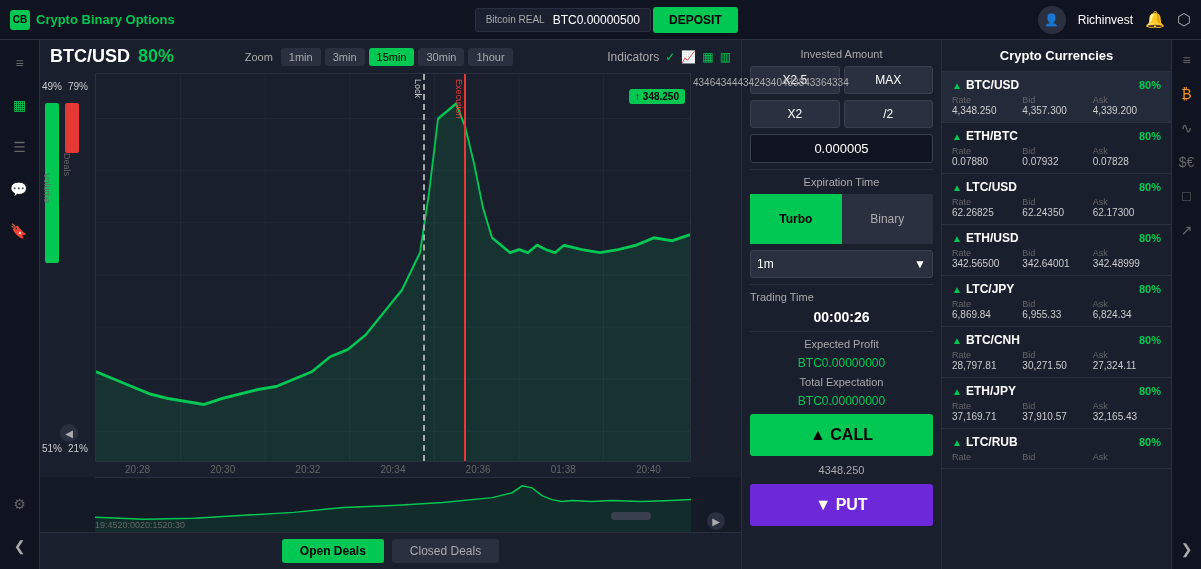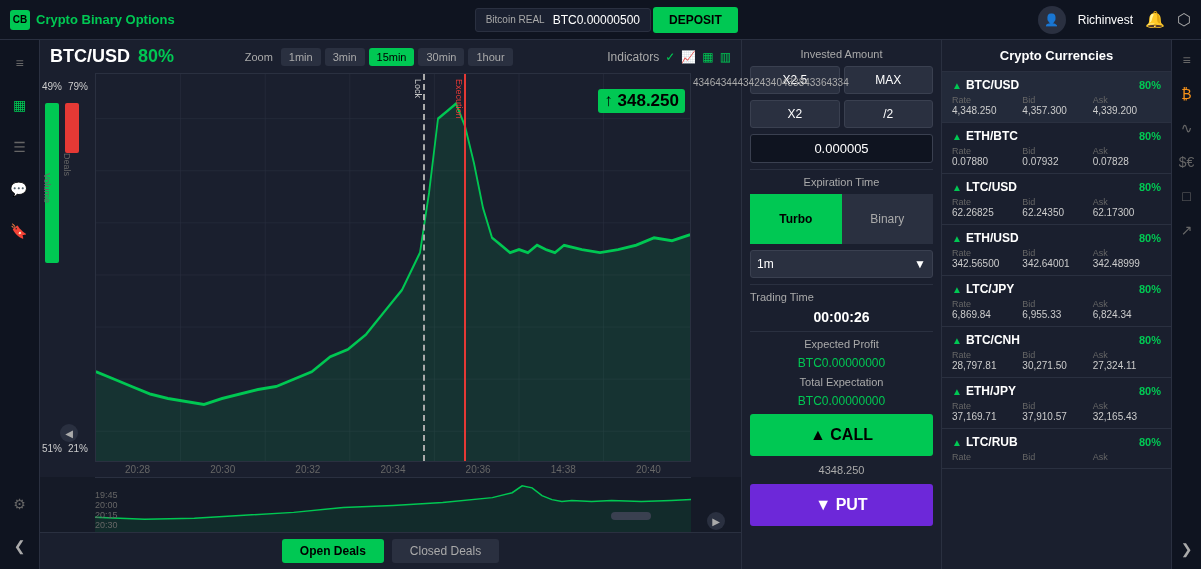--- a/index.html
+++ b/index.html
@@ -38,21 +38,21 @@
     .zoom-btn.active { background: #00c853; color: #000; }
     .chart-indicators { display: flex; align-items: center; gap: 6px; color: #aaa; font-size: 12px; padding-left: 24px; }
     .ind-icon { color: #00c853; }
 
     
     .chart-wrapper { flex: 1; position: relative; display: flex; }
     .pct-label { position: absolute; color: #ccc; font-size: 10px; }
     .chart-main { flex: 1; position: relative; overflow: hidden; border: 1px solid #2a3040; }
     .chart-right-prices { width: 50px; display: flex; flex-direction: row; justify-content: space-between; padding: 4px 2px; }
     .price-label { color: #aaa; font-size: 10px; text-align: right; }
-    .chart-current-price { position: absolute; top: 15px; right: 5px; background: #00c853; color: #000; padding: 2px 6px; border-radius: 3px; font-weight: bold; font-size: 17px; z-index: 10; }
+    .chart-current-price { position: absolute; top: 15px; right: 5px; background: #00c853; color: #000; padding: 2px 6px; border-radius: 3px; font-weight: bold; font-size: 10px; z-index: 10; }
 
     
     .chart-svg { width: 100%; height: 100%; }
 
     
     .time-axis { display: flex; align-items: center; padding: 2px 0; background: #1a1f2e; }
     .time-labels { display: flex; justify-content: space-around; flex: 1; margin-left: 55px; margin-right: 50px; }
     .time-label { color: #666; font-size: 10px; }
 
     
@@ -232,34 +232,34 @@
       </div>
     </div>
 
     <div class="time-axis">
       <div class="time-labels">
         <span class="time-label">20:28</span>
         <span class="time-label">20:30</span>
         <span class="time-label">20:32</span>
         <span class="time-label">20:34</span>
         <span class="time-label">20:36</span>
-        <span class="time-label">14:38</span>
+        <span class="time-label">01:38</span>
         <span class="time-label">20:40</span>
       </div>
     </div>
 
     <div class="mini-chart-area">
       <div style="width:55px; background:#151a27;"></div>
       <div style="flex:1; background:#151a27; position:relative; border-top:1px solid #2a3040; overflow:hidden;">
         <svg width="100%" height="100%" viewBox="0 0 600 55" preserveAspectRatio="none">
           <polyline points="0,40 50,42 100,41 150,38 200,35 250,30 300,28 350,25 400,20 420,15 430,8 440,10 450,18 460,22 470,24 480,23 500,24 520,23 550,24 580,23 600,22" fill="none" stroke="#00c853" stroke-width="1.5"></polyline>
           <polygon points="0,40 50,42 100,41 150,38 200,35 250,30 300,28 350,25 400,20 420,15 430,8 440,10 450,18 460,22 470,24 480,23 500,24 520,23 550,24 580,23 600,22 600,55 0,55" fill="rgba(0,200,83,0.1)"></polygon>
         </svg>
         
-        <div style="position:absolute;bottom:2px;left:0;right:16px;display:flex;justify-content:flex-start;flex-direction:column;">
+        <div style="position:absolute;bottom:2px;left:0;right:16px;display:flex;justify-content:flex-start;">
           <span style="color:#666;font-size:9px;">19:45</span>
           <span style="color:#666;font-size:9px;">20:00</span>
           <span style="color:#666;font-size:9px;">20:15</span>
           <span style="color:#666;font-size:9px;">20:30</span>
         </div>
         
         <div style="position:absolute;bottom:12px;right:40px;width:40px;height:8px;background:#3a4050;border-radius:4px;"></div>
       </div>
       <div style="width:50px;background:#151a27;display:flex;align-items:flex-end;justify-content:center;padding:2px;">
         <div style="width:18px;height:18px;background:#2a3040;border-radius:50%;display:flex;align-items:center;justify-content:center;color:#aaa;font-size:10px;cursor:pointer;">▶</div>

